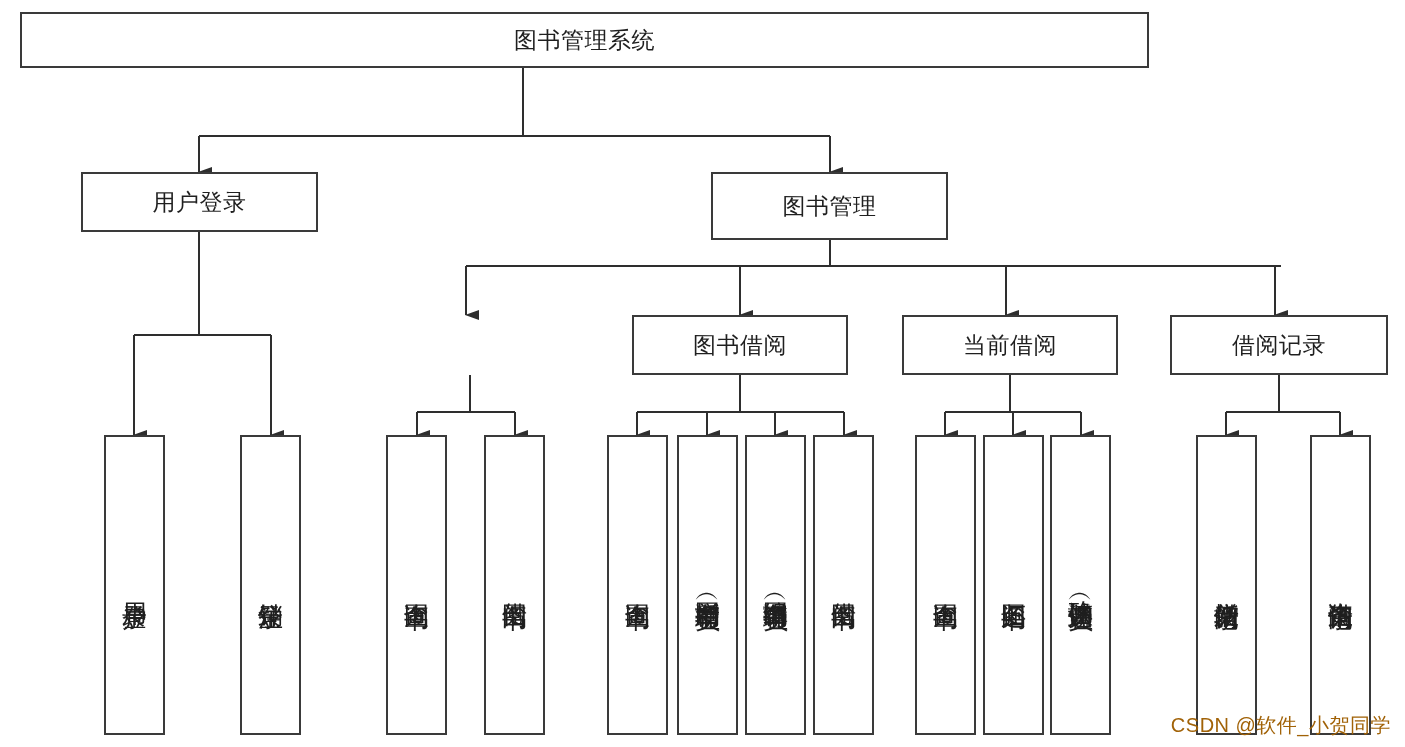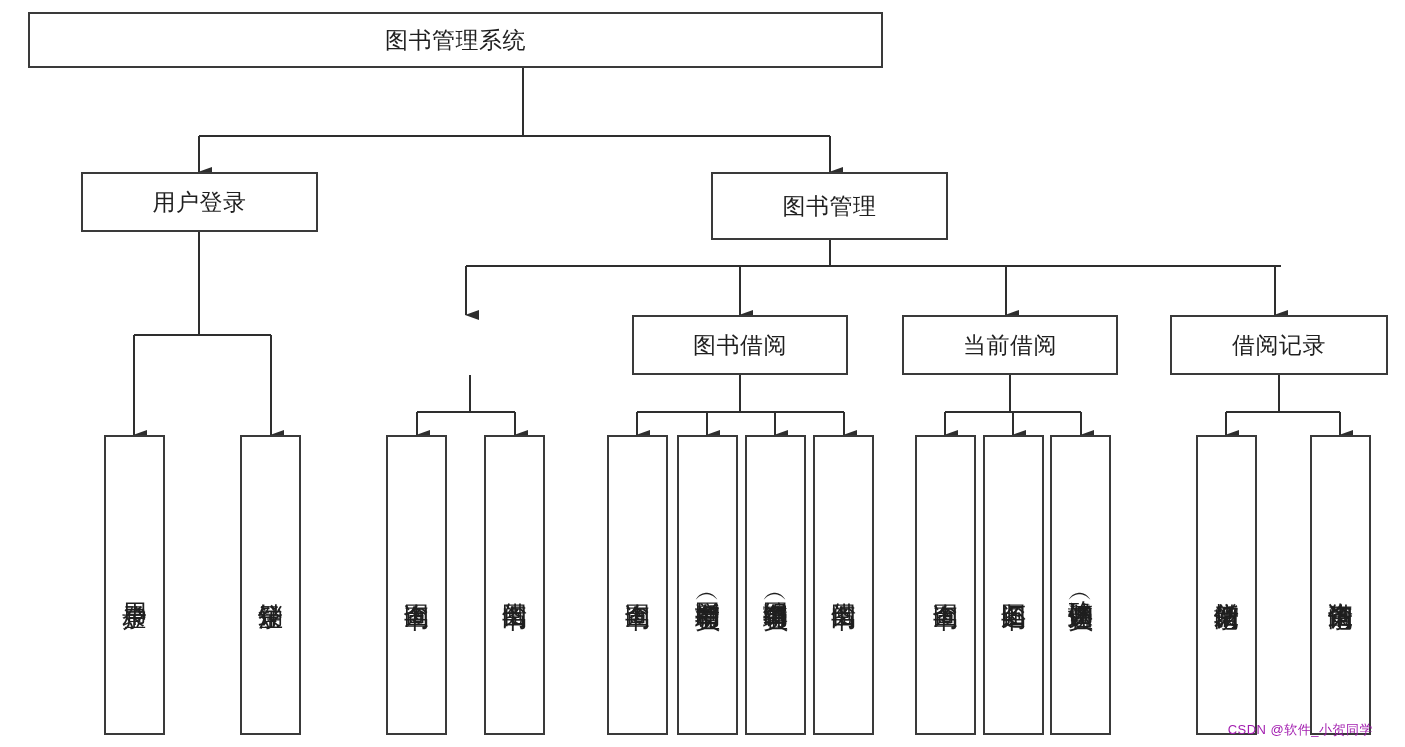--- a/index.html
+++ b/index.html
@@ -62,24 +62,24 @@
   #connector-layer {
     position: absolute;
     left: 0;
     top: 0;
     width: 1405px;
     height: 747px;
     pointer-events: none;
   }
   #watermark {
     position: absolute;
-    right: 32px;
+    right: 14px;
     bottom: 8px;
-    font-size: 13px;
-    color: #a21caf;
+    font-size: 20px;
+    color: #a16207;
     letter-spacing: 0.5px;
     white-space: nowrap;
     user-select: none;
   }
 </style>
 </head>
 <body>
 
 <div id="diagram-root">
 
@@ -119,21 +119,21 @@
         <line x1="775" y1="412" x2="775" y2="435" marker-end="url(#arrowhead)"></line>
         <line x1="844" y1="412" x2="844" y2="435" marker-end="url(#arrowhead)"></line>
         <line x1="945" y1="412" x2="945" y2="435" marker-end="url(#arrowhead)"></line>
         <line x1="1013" y1="412" x2="1013" y2="435" marker-end="url(#arrowhead)"></line>
         <line x1="1081" y1="412" x2="1081" y2="435" marker-end="url(#arrowhead)"></line>
         <line x1="1226" y1="412" x2="1226" y2="435" marker-end="url(#arrowhead)"></line>
         <line x1="1340" y1="412" x2="1340" y2="435" marker-end="url(#arrowhead)"></line>
       </g>
   </svg>
 
-  <div class="node-box" style="left: 20px; top: 12px; width: 855px; height: 56px; margin-left: 8px;">
+  <div class="node-box" style="left: 20px; top: 12px; width: 1129px; height: 56px;">
     <span class="node-label">图书管理系统</span>
   </div>
 
   <div class="node-box" style="left: 81px; top: 172px; width: 237px; height: 60px;">
     <span class="node-label">用户登录</span>
   </div>
   <div class="node-box" style="left: 711px; top: 172px; width: 237px; height: 68px;">
     <span class="node-label">图书管理</span>
   </div>
 

